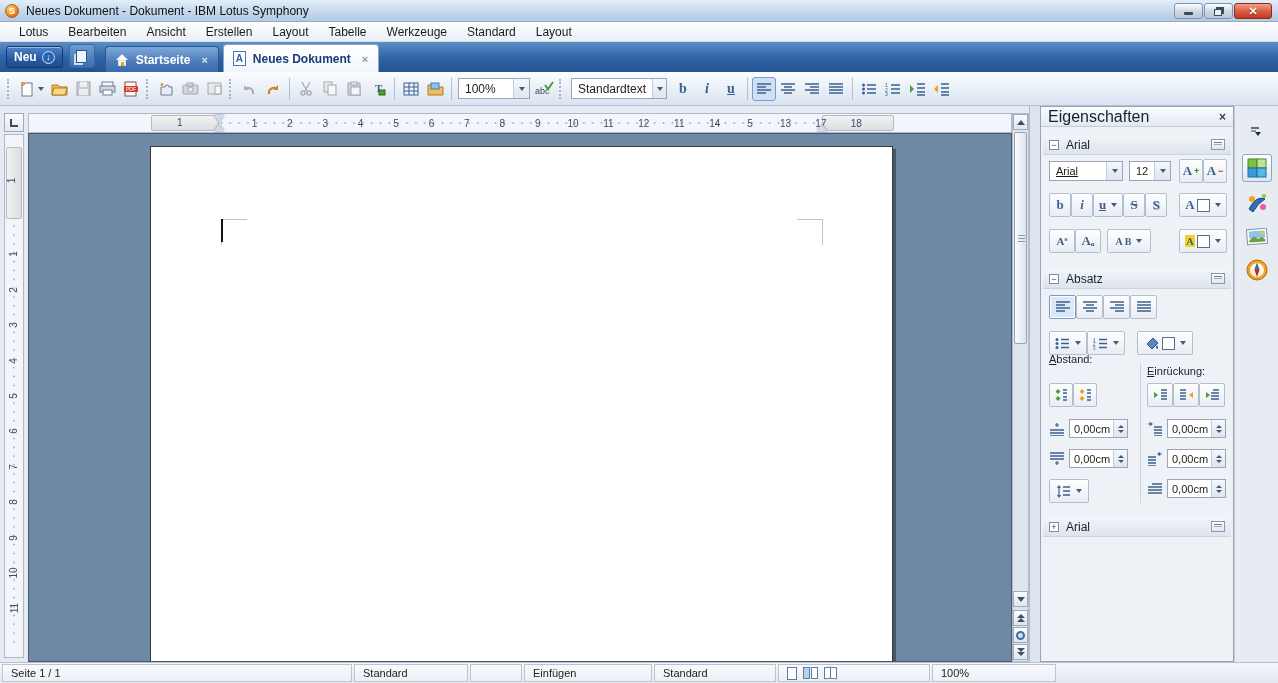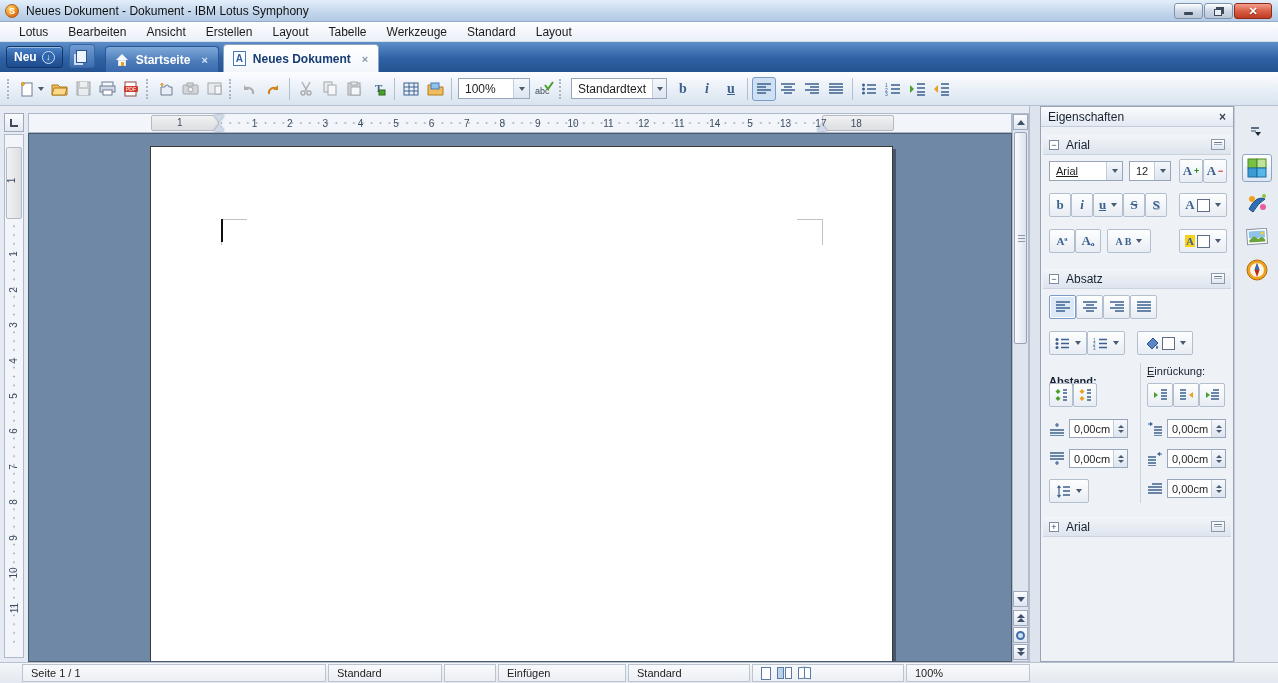--- a/index.html
+++ b/index.html
@@ -100,21 +100,21 @@
   .sb-tri-up { width:0; height:0; border-left:4px solid transparent; border-right:4px solid transparent; border-bottom:5px solid #41506a; }
   .sb-tri-dn { width:0; height:0; border-left:4px solid transparent; border-right:4px solid transparent; border-top:5px solid #41506a; }
   #sb-thumb { position:absolute; left:1px; top:18px; width:13px; height:212px; background:linear-gradient(90deg,#fafbfd,#dce3ee); border:1px solid #97a4b8; border-radius:2px; }
   .sb-grip { position:absolute; left:3px; top:50%; width:7px; height:1px; background:#8b98ac; box-shadow:0 3px 0 #8b98ac, 0 -3px 0 #8b98ac; }
   .nav-circle { width:9px; height:9px; border:2px solid #3f6ea8; border-radius:50%; background:#cfe0f2; }
 
   
   #panel-band { left:1029px; top:106px; width:11px; height:556px; background:#dde4ee; border-left:1px solid #b2bcca; }
   #panel { left:1040px; top:106px; width:194px; height:556px; background:#eef1f6; border:1px solid #98a4b6; }
   #panel-header { position:absolute; left:0; top:0; right:0; height:20px; background:linear-gradient(#fafcfe,#e2e9f2); border-bottom:1px solid #c3ccd8; display:flex; align-items:center; padding:0 7px; }
-  #panel-title { font-size:12px; color:#16202e; flex:1; }
+  #panel-title { font-size:16px; color:#16202e; flex:1; }
   .panel-x { font-weight:bold; color:#3a4welcome1; color:#3a4451; font-size:12px; }
   .sec-hdr { position:absolute; left:2px; right:2px; height:20px; background:linear-gradient(#f2f5f9,#dde4ed); border-bottom:1px solid #cbd3de; display:flex; align-items:center; gap:7px; padding:0 6px; }
   .collapse-box { width:10px; height:10px; border:1px solid #7d8ca0; background:#fff; font-size:9px; line-height:8px; text-align:center; color:#33415a; }
   .sec-label { font-size:12px; color:#16202e; flex:1; }
   .launcher { width:14px; height:11px; border:1px solid #8b99ad; background:linear-gradient(#fff,#dfe6ef); position:relative; }
   .launcher::after { content:""; position:absolute; left:2px; top:2px; width:8px; height:1px; background:#6c7c92; box-shadow:0 2px 0 #9fabbc; }
   .p-btn { height:24px; border:1px solid #b3bfcf; border-radius:2px; background:linear-gradient(#fdfefe,#e8edf4); display:inline-flex; align-items:center; justify-content:center; gap:2px; padding:0 5px; }
   .p-btn.sel { background:#dcE8f6; background:#dce8f6; border:1px solid #7a9cc8; box-shadow:inset 0 0 0 1px #fff; }
   .p-letter { font-family:"Liberation Serif", serif; font-weight:bold; color:#3c618f; font-size:13px; }
   .mnemonic { font-size:11px; color:#16202e; }
@@ -701,21 +701,21 @@
     <div class="p-btn" style="width:56px;">
       <svg width="15" height="14">
           <path d="M2 8 l6-6 5 5 -6 6 z" fill="#5b88c4" stroke="#2d5290"></path>
           <path d="M12 9 q2 3 0 4 q-2-1 0-4" fill="#3c618f"></path>
         </svg>
       <span style="width:13px;height:13px;border:1px solid #5d6e84;background:#fff;display:inline-block;"></span>
       <span class="caret-dn"></span>
     </div>
   </div>
 
-  <span class="abs mnemonic" style="left:8px; top:268px;font-weight:bold;">Abstand:</span>
+  <span class="abs mnemonic" style="left:8px; top:246px;">Abstand:</span>
   <span class="abs mnemonic" style="left:106px; top:258px;">Einrückung:</span>
   <div id="panel-vsep"></div>
 
   <div class="abs" style="left:8px; top:276px; display:flex;">
     <div class="p-btn" style="width:24px;">
       <svg width="14" height="14">
           <path d="M3 1 l2.5 2.5 L3 6 .5 3.5 z" fill="#4aa02c"></path>
           <path d="M3 8 l2.5 2.5 L3 13 .5 10.5 z" fill="#4aa02c"></path>
           <path d="M8 2h5M8 5h5M8 9h5M8 12h5" stroke="#3c618f" stroke-width="1.3"></path>
         </svg>
@@ -867,21 +867,21 @@
     <svg width="22" height="22">
         <circle cx="11" cy="11" r="10" fill="#f0a21e" stroke="#b06c0e"></circle>
         <circle cx="11" cy="11" r="7" fill="#fdf6e4"></circle>
         <path d="M11 4 l2.5 7 -2.5 7 -2.5 -7 z" fill="#c42a1c"></path>
         <path d="M11 4 l2.5 7 h-5 z" fill="#2f6fb4"></path>
       </svg>
   </div>
 </div>
 
 <div id="statusbar" class="abs">
-  <div class="sseg" style="width:304px;margin-left:20px;">
+  <div class="sseg" style="width:350px;">
       <span>Seite 1 / 1</span>
     </div>
   <div class="sseg" style="width:114px;">
       <span>Standard</span>
     </div>
   <div class="sseg" style="width:52px;"></div>
   <div class="sseg" style="width:128px;">
       <span>Einfügen</span>
     </div>
   <div class="sseg" style="width:122px;">

